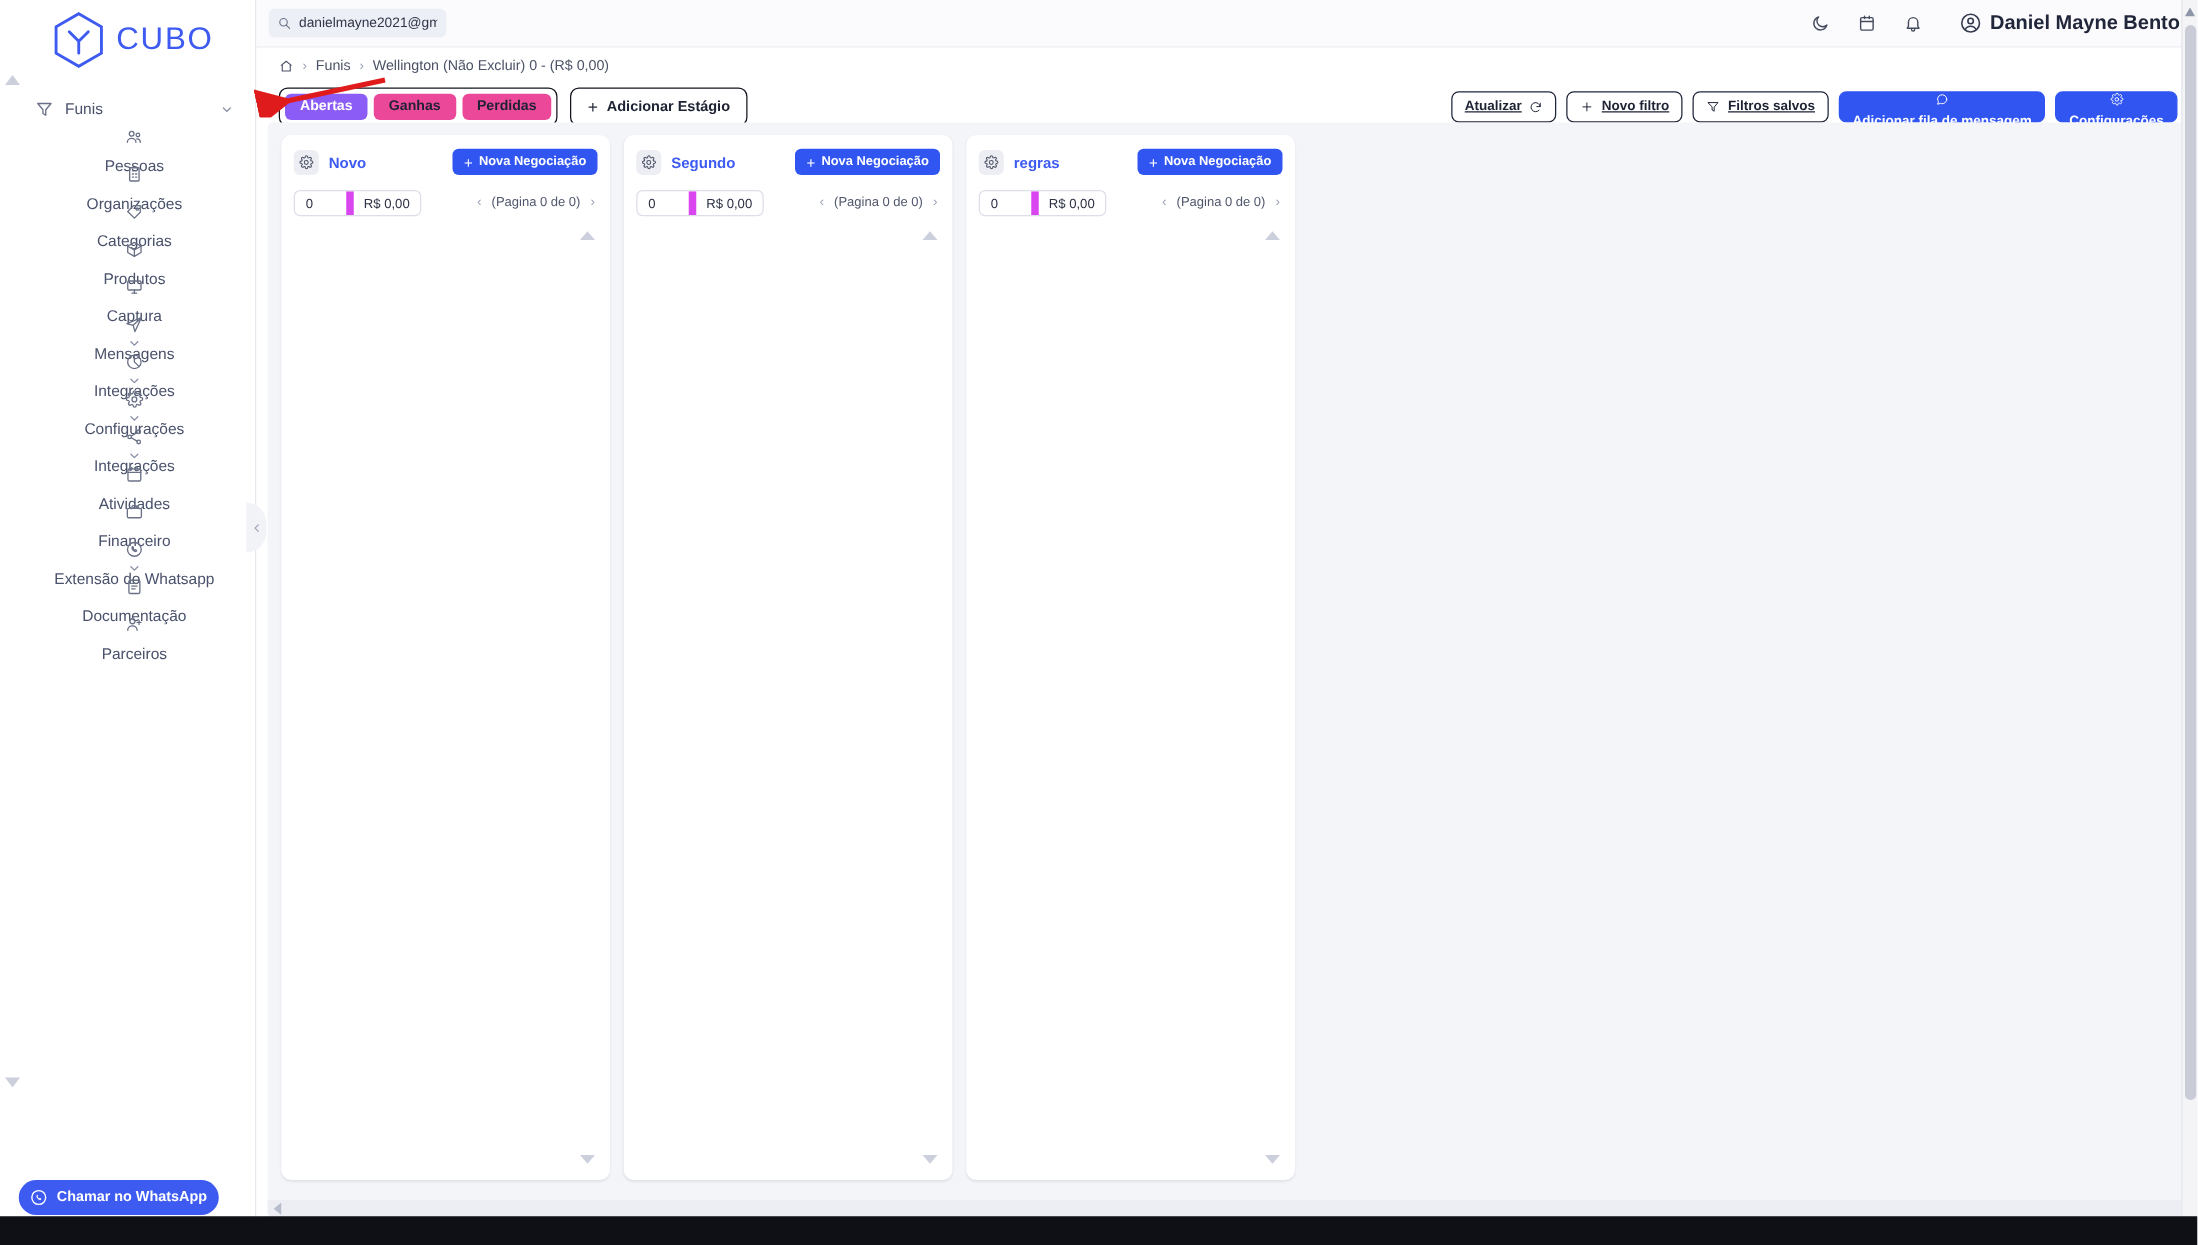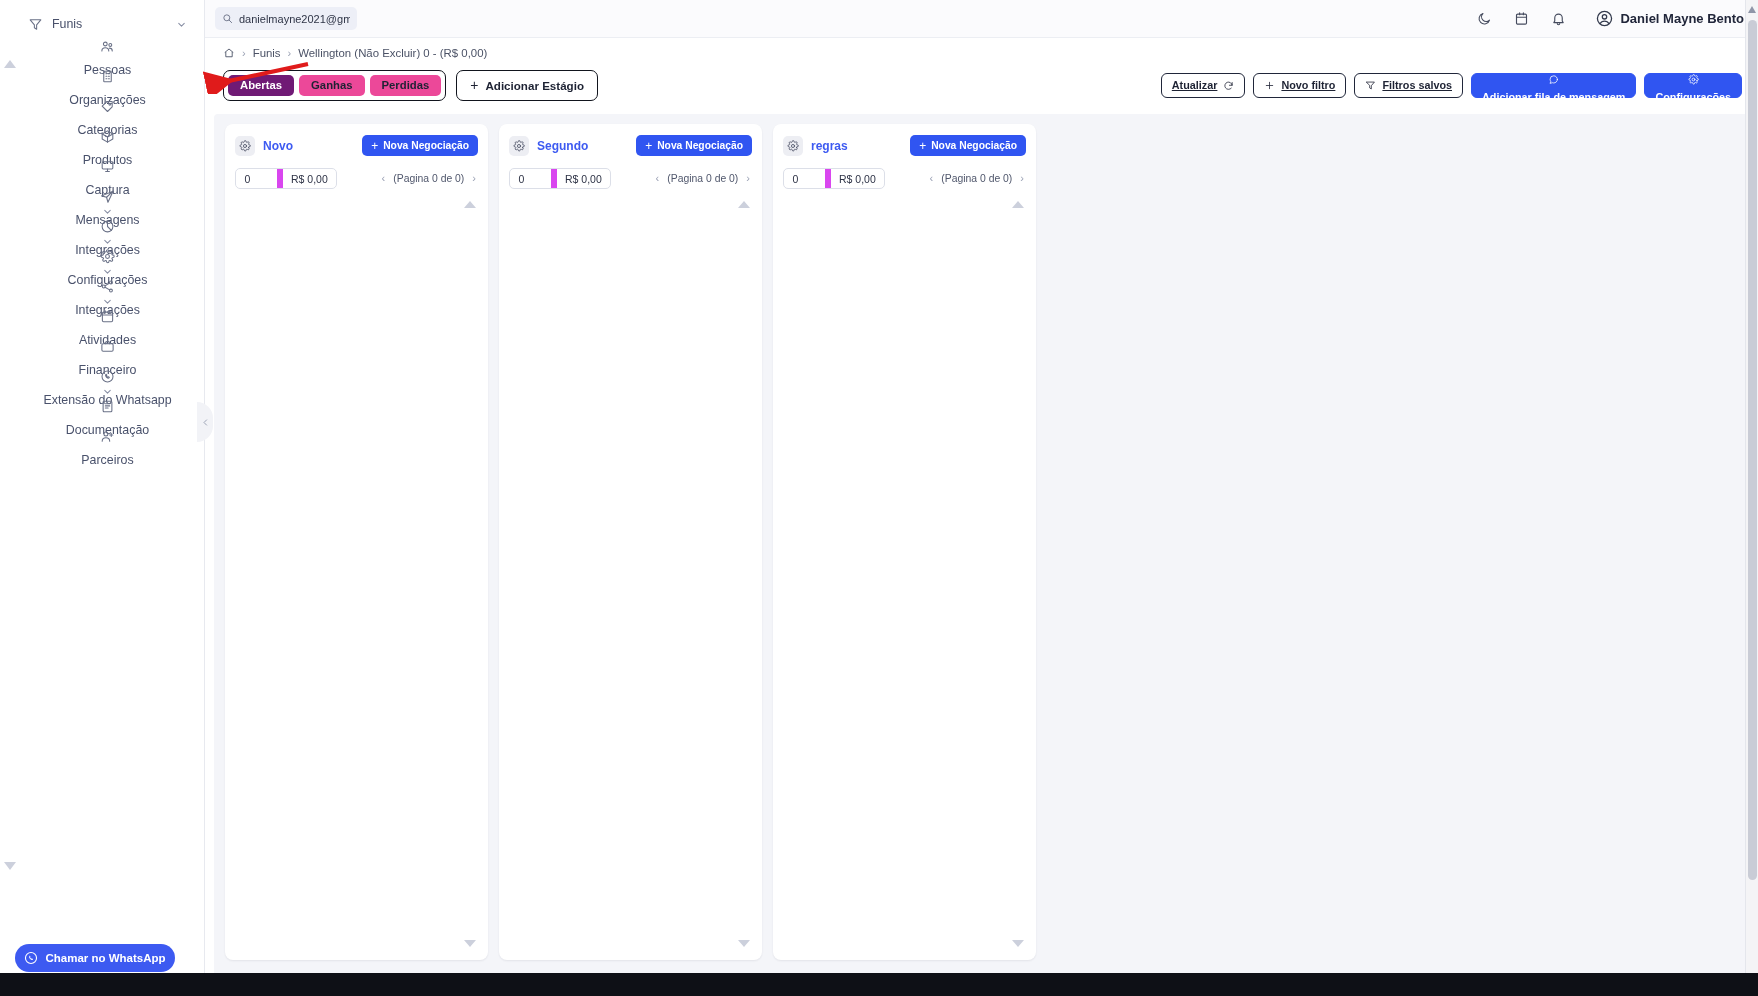--- a/index.html
+++ b/index.html
@@ -115,21 +115,21 @@
   .top-right {
     margin-left: auto;
     display: flex; align-items: center; gap: 22px;
   }
   .top-icon { width: 15px; height: 15px; color: #454b5e; cursor: pointer; }
   .user-chip {
     display: flex; align-items: center; gap: 7px;
     cursor: pointer; margin-left: 8px;
   }
   .user-chip .av { width: 17px; height: 17px; color:#333a4d; }
-  .user-chip .nm { font-size: 13px; font-weight: 700; color: #21263a; white-space: nowrap; }
+  .user-chip .nm { font-size: 16px; font-weight: 700; color: #21263a; white-space: nowrap; }
 
   
   .content {
     position: absolute; left: 205px; top: 38px;
     width: 1553px; height: 958px;
     background: #ffffff;
   }
   .breadcrumb {
     display: flex; align-items: center; gap: 7px;
     height: 29px; padding-left: 18px;
@@ -152,21 +152,21 @@
     background: #fff;
   }
   .tab {
     height: 21px; padding: 0 12px;
     display:flex; align-items:center; justify-content:center;
     border-radius: 5px;
     font-size: 11.3px; font-weight: 700;
     color: #1d2233; background: #ec4899;
     cursor: pointer; white-space: nowrap;
   }
-  .tab.active { background: #701a75; color: #ffffff; }
+  .tab.active { background: #8b5cf6; color: #ffffff; }
 
   .add-stage {
     margin-left: 10px;
     height: 31px; padding: 0 13px;
     display: flex; align-items:center; gap: 7px;
     border: 1.6px solid #11141d; border-radius: 7px;
     background: #fff; cursor: pointer;
     font-size: 11.6px; font-weight: 700; color: #1d2233;
     white-space: nowrap;
     font-family: "Liberation Sans", sans-serif;
@@ -182,21 +182,21 @@
     white-space: nowrap;
     font-family: "Liberation Sans", sans-serif;
     text-decoration: underline;
   }
   .btn.ghost { background: #ffffff; border: 1.3px solid #20263a; color: #1d2233; }
   .btn.primary { background: #3055f1; border: 1.3px solid #3055f1; color: #ffffff; flex-direction: column; }
   .btn svg { width: 11px; height: 11px; flex: 0 0 11px; }
 
   
   .board-wrap {
-    position: absolute; left: 9px; top: 76px;
+    position: absolute; left: 9px; top: 60px;
     width: 1535px; height: 876px;
     background: #f4f5f9;
     border-radius: 4px;
     overflow: hidden;
   }
   .board {
     position: absolute; left: 11px; top: 10px;
     display: flex; gap: 11px;
   }
   .column {
@@ -318,20 +318,27 @@
   
   .annot-arrow { position: absolute; left: 196px; top: 60px; z-index: 30; pointer-events:none; }
 </style>
 </head>
 <body>
 
 <div class="app">
 
   <aside class="sidebar">
 
+    <div class="logo-wrap">
+      <svg class="logo-mark" viewBox="0 0 44 48">
+        <polygon points="22,2 41,13 41,35 22,46 3,35 3,13" fill="none" stroke="#3d5af1" stroke-width="2.4"></polygon>
+        <path d="M14 17 L22 25 L30 17 M22 25 L22 35" fill="none" stroke="#3d5af1" stroke-width="2.4" stroke-linecap="round" stroke-linejoin="round"></path>
+      </svg>
+      <span class="logo-text">CUBO</span>
+    </div>
 
     <div class="side-scroll-up">
         <div class="tri-up"></div>
       </div>
     <div class="side-scroll-down">
         <div class="tri-dn"></div>
       </div>
 
     <nav class="nav">
       <ul class="nav-list" id="nav-list">

